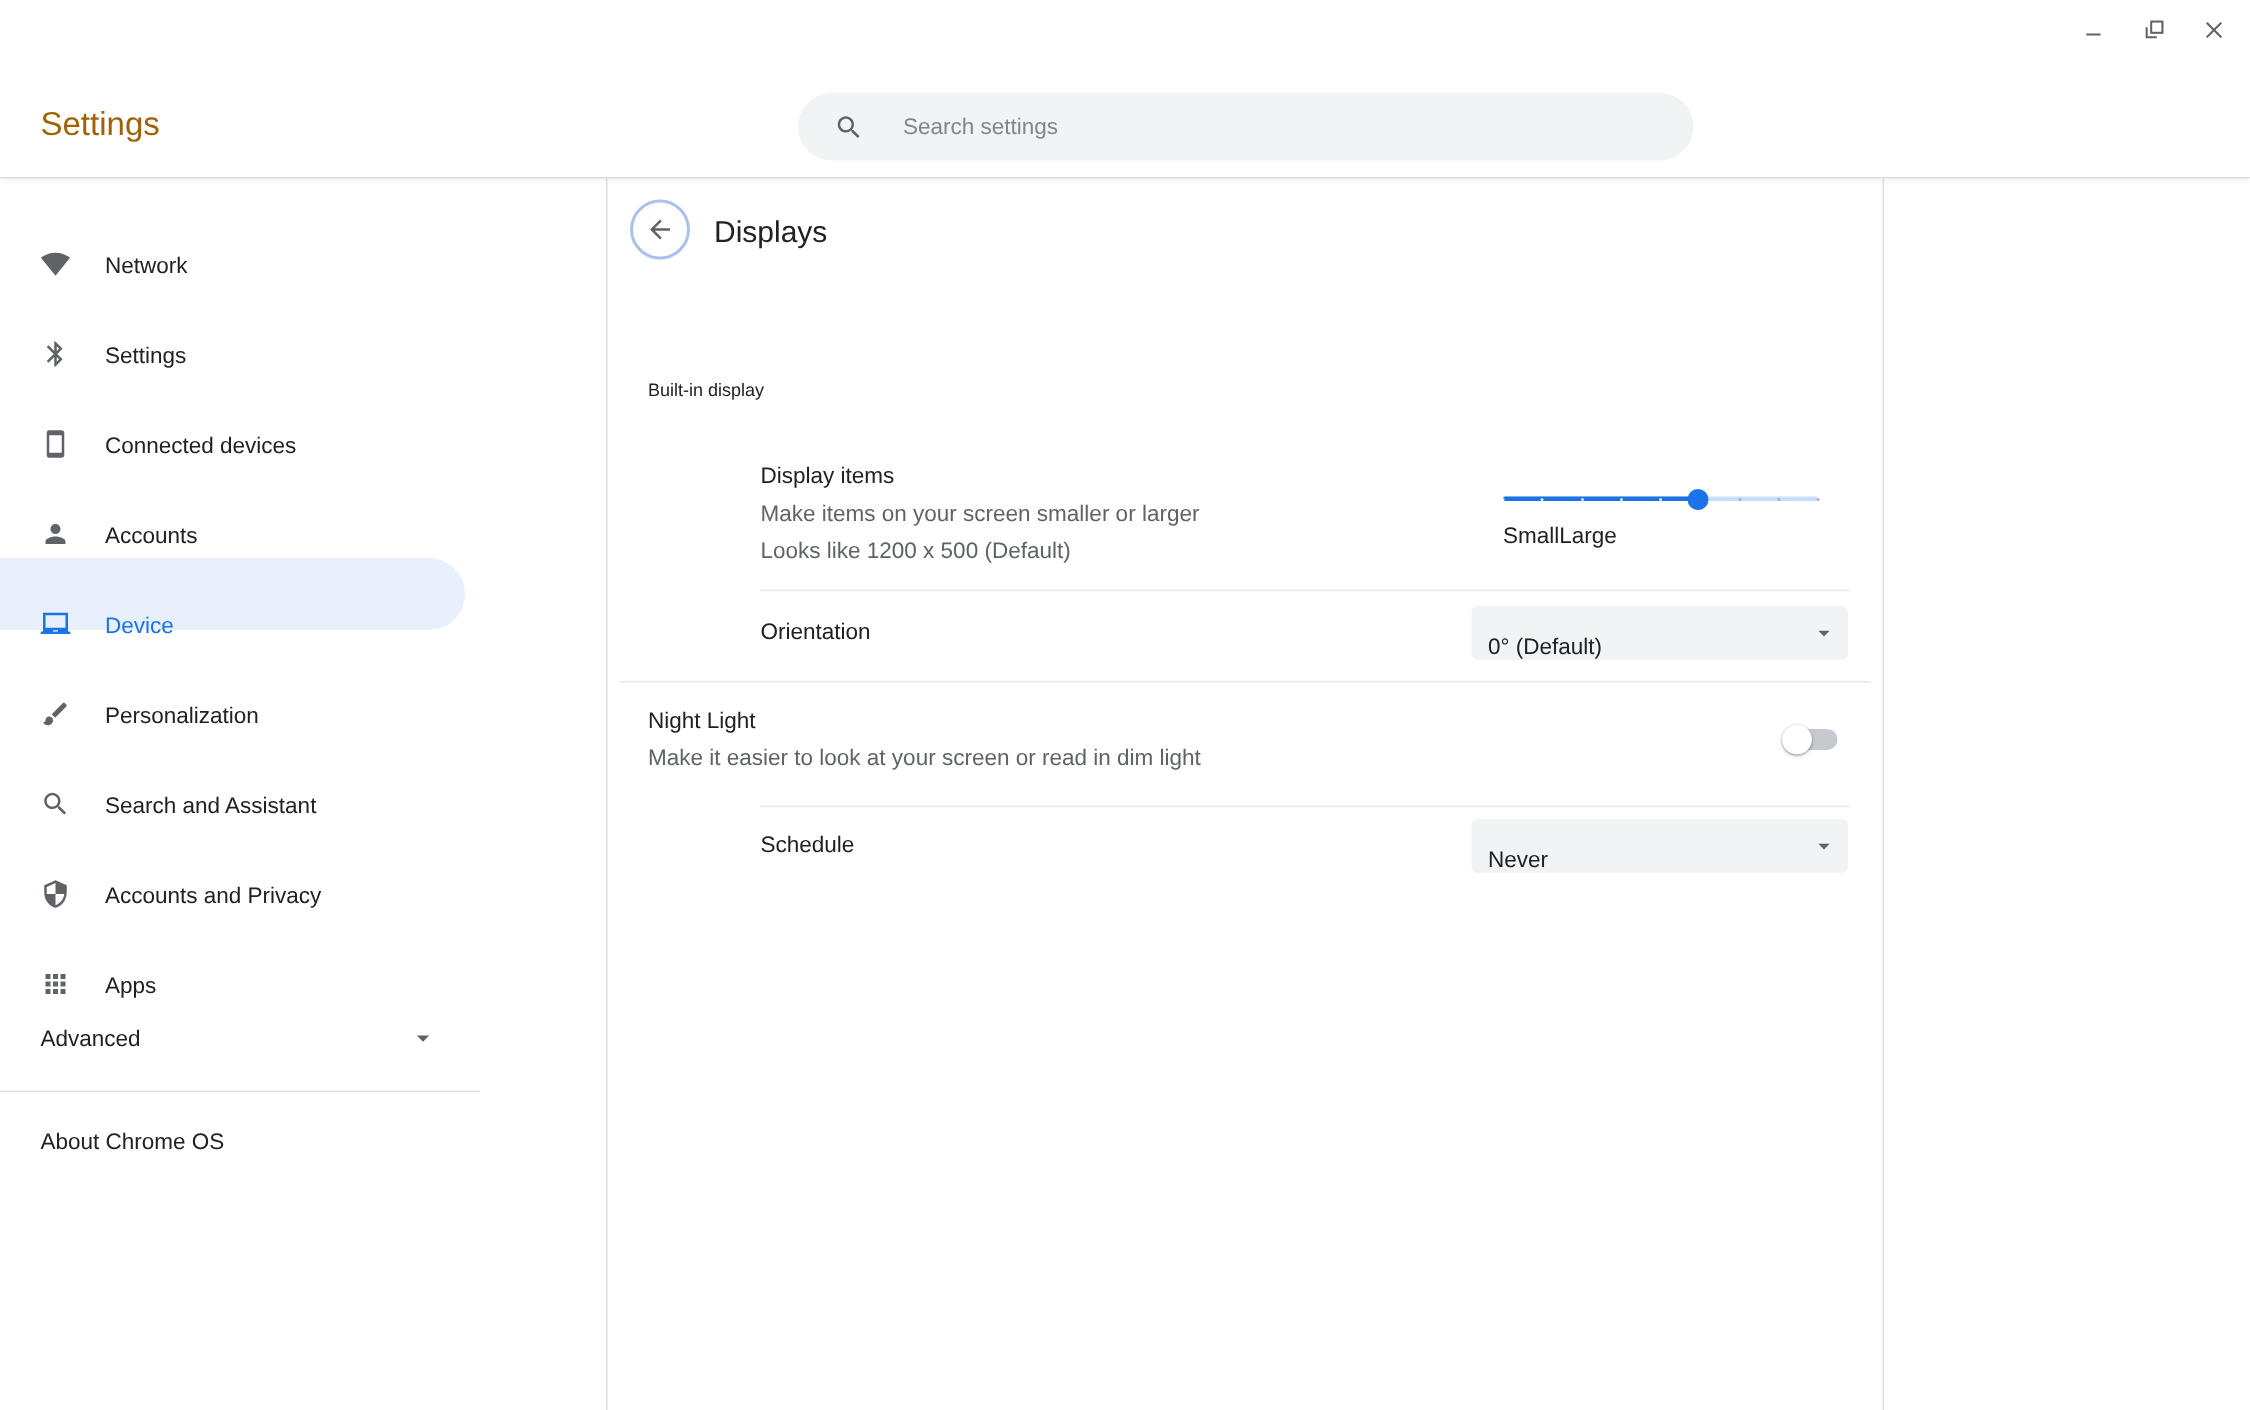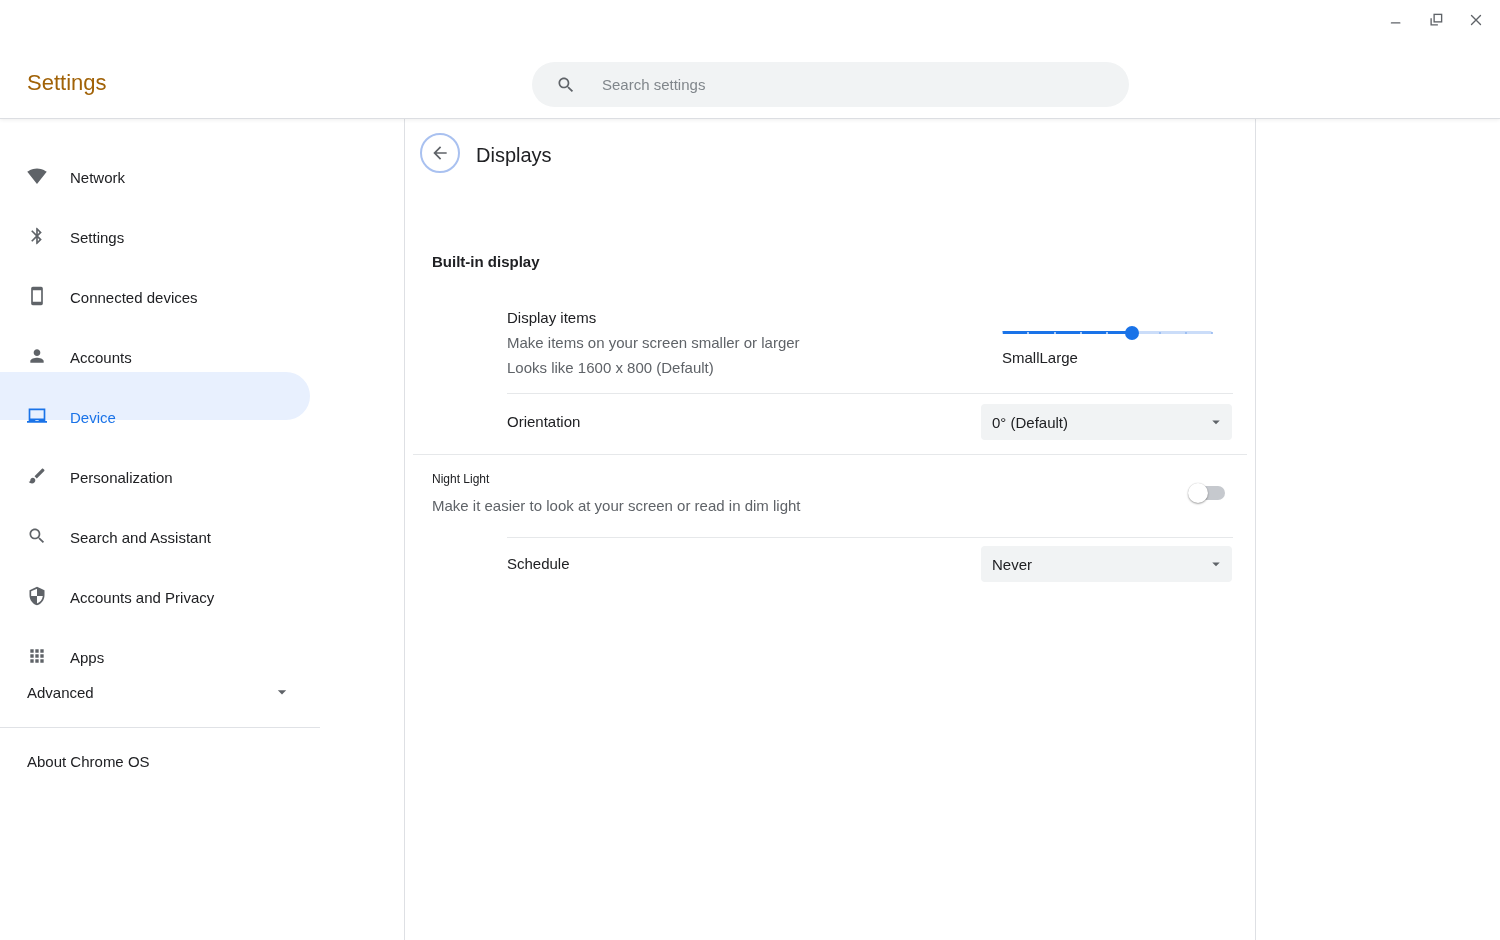--- a/index.html
+++ b/index.html
@@ -46,46 +46,46 @@
   .about-row{position:absolute;left:0;top:622px;width:320px;height:40px;display:flex;align-items:center;
              padding-left:27px;box-sizing:border-box;font-size:15px;color:#202124;cursor:pointer}
 
   
   .content{position:absolute;left:404px;top:119px;width:852px;bottom:0;background:#fff;
            border-left:1px solid #dee0e4;border-right:1px solid #dee0e4;box-sizing:border-box}
   .back-btn{position:absolute;left:15px;top:14px;width:40px;height:40px;border-radius:50%;
             border:2px solid #a9c1f0;background:#fff;display:flex;align-items:center;
             justify-content:center;padding:0;cursor:pointer}
   .page-title{position:absolute;left:71px;top:25px;font-size:20px;font-weight:400;color:#202124}
-  .section-title{position:absolute;left:27px;top:134px;font-size:15px;font-weight:700;color:#202124}
+  .section-title{position:absolute;left:27px;top:134px;font-size:12px;font-weight:400;color:#202124}
 
   .ds-text{position:absolute;left:102px;top:186px;font-size:15px;line-height:25px}
   .ds-title{color:#202124}
   .ds-desc{color:#5f6368}
 
   .slider{position:absolute;left:597px;top:206px;width:210px;height:15px;cursor:pointer}
   .slider-rest{position:absolute;left:0;right:0;top:6px;height:3px;background:#cbddf9;border-radius:2px}
   .slider-fill{position:absolute;left:0;top:6px;height:3px;background:#1a73e8;border-radius:2px}
   .slider-markers{position:absolute;left:0;right:0;top:0;bottom:0}
   .slider-markers span{position:absolute;top:6.5px;width:2px;height:2px;border-radius:50%}
   .slider-thumb{position:absolute;top:7.5px;width:14px;height:14px;border-radius:50%;
                 background:#1a73e8;transform:translate(-50%,-50%);cursor:grab}
   .slider-labels{position:absolute;left:597px;top:230px;width:210px;display:flex;
                  font-size:15px;color:#202124}
 
   .sep-inset{position:absolute;left:102px;width:726px;height:1px;background:#e6e8ea}
   .sep-full{position:absolute;left:8px;width:834px;height:1px;background:#e6e8ea}
 
   .row-label{position:absolute;left:102px;font-size:15px;color:#202124}
   .dropdown{position:absolute;left:576px;width:251px;height:36px;background:#f1f3f4;border-radius:4px;
-            display:flex;align-items:center;padding:0 36px 0 11px;box-sizing:border-box;
+            display:flex;align-items:flex-end;padding:0 36px 0 11px;box-sizing:border-box;
             font-size:15px;color:#202124;cursor:pointer}
   .dd-caret{position:absolute;right:7px;top:9px}
 
-  .nl-title{position:absolute;left:27px;top:353px;font-size:12px;color:#202124}
+  .nl-title{position:absolute;left:27px;top:353px;font-size:15px;color:#202124}
   .nl-desc{position:absolute;left:27px;top:378px;font-size:15px;color:#5f6368}
 
   .toggle{position:absolute;left:786px;top:367px;width:34px;height:14px;border-radius:7px;
           background:#c6c9ce;cursor:pointer}
   .toggle-thumb{position:absolute;left:-3px;top:-3px;width:20px;height:20px;border-radius:50%;
           background:#fff;box-shadow:0 1px 2px rgba(0,0,0,.35),0 0 1px rgba(0,0,0,.2)}
 </style>
 </head>
 <body>
 
@@ -237,21 +237,21 @@
         </svg>
     </span>
   </button>
   <div class="page-title">Displays</div>
 
   <div class="section-title">Built-in display</div>
 
   <div class="ds-text">
     <div class="ds-title">Display items</div>
     <div class="ds-desc">Make items on your screen smaller or larger</div>
-    <div class="ds-desc">Looks like 1600 x 800 (Default)</div>
+    <div class="ds-desc">Looks like 1200 x 500 (Default)</div>
   </div>
 
   <div class="slider">
     <div class="slider-rest"></div>
     <div class="slider-fill" style="width: 62%;"></div>
     <div class="slider-markers">
         <span style="left: calc(0% - 1px); background: rgba(255, 255, 255, 0.85);"></span>
         <span style="left: calc(12.5% - 1px); background: rgba(255, 255, 255, 0.85);"></span>
         <span style="left: calc(25% - 1px); background: rgba(255, 255, 255, 0.85);"></span>
         <span style="left: calc(37.5% - 1px); background: rgba(255, 255, 255, 0.85);"></span>

